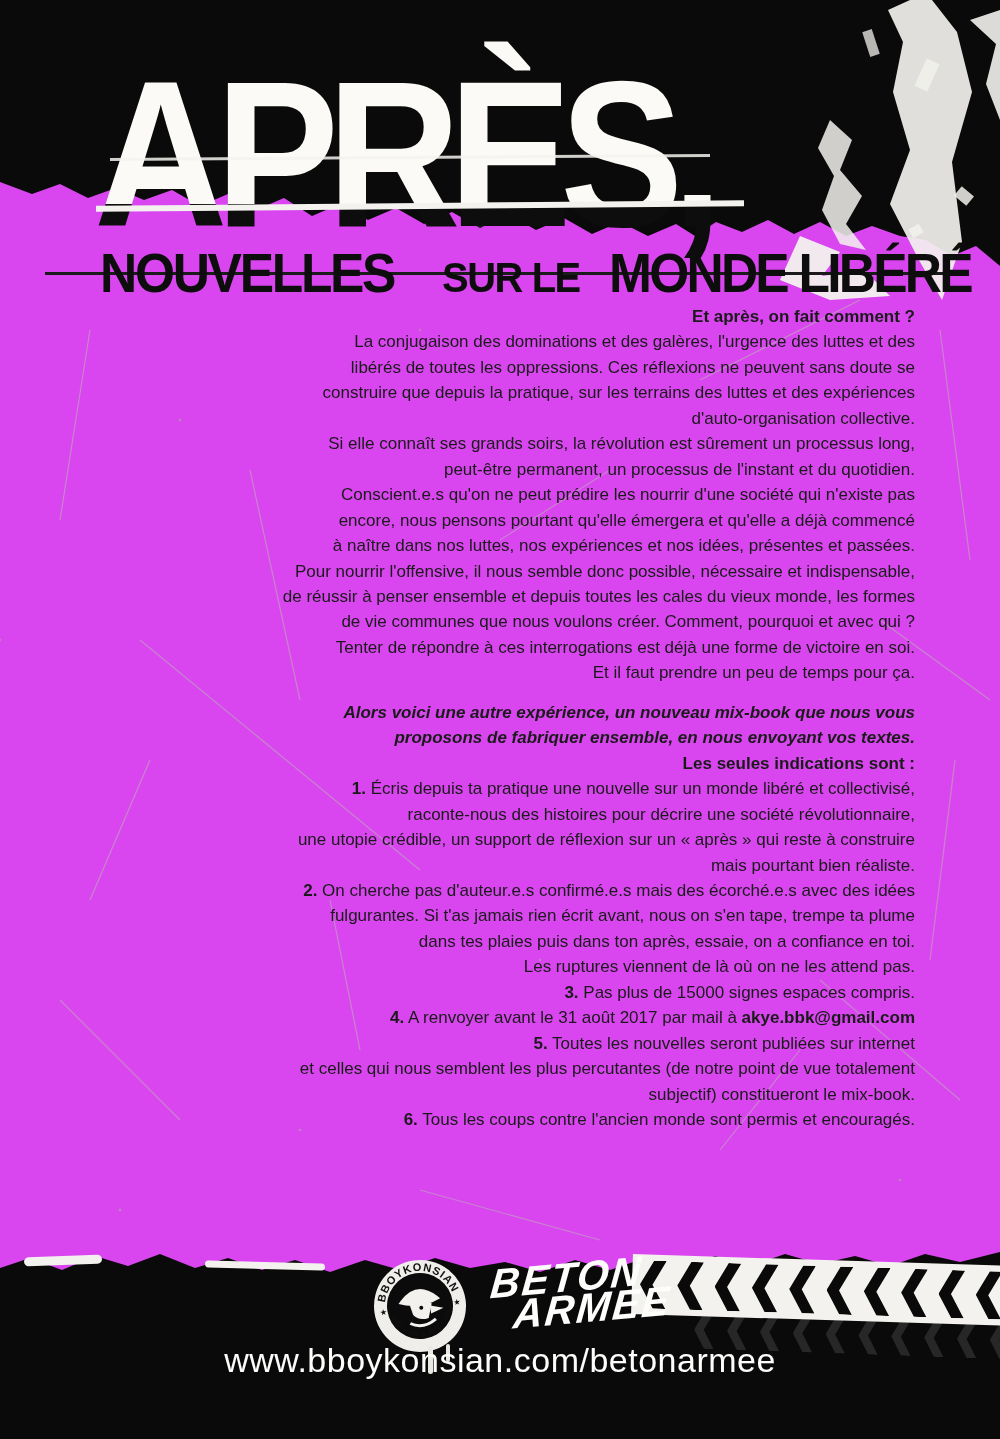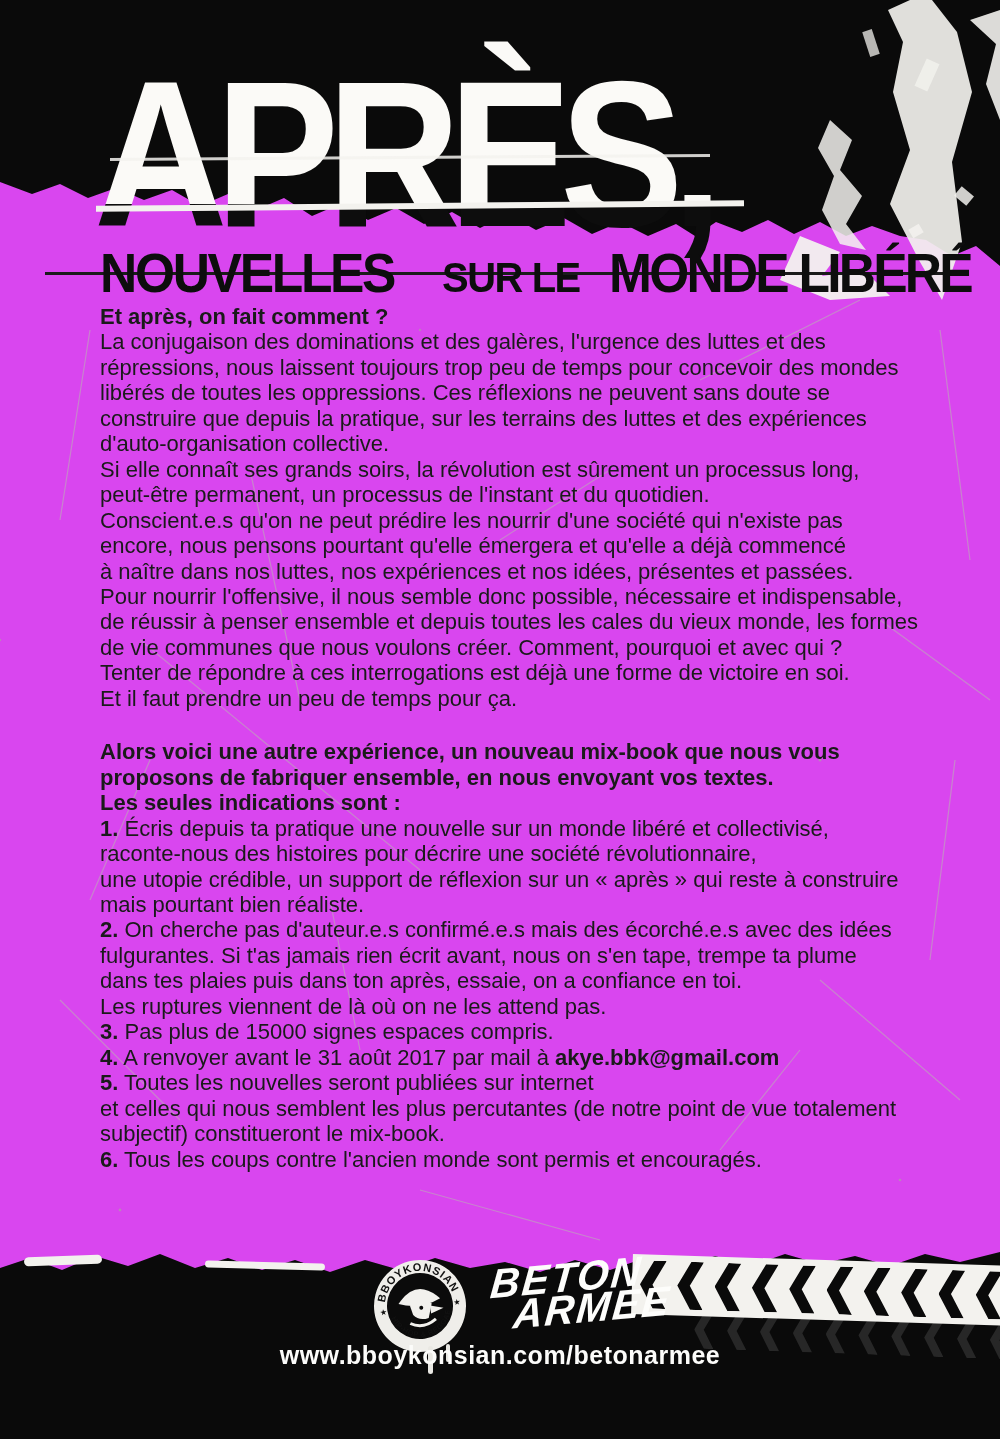--- a/index.html
+++ b/index.html
@@ -41,25 +41,25 @@
     position:absolute; left:100px; top:240px; z-index:6;
     display:flex; align-items:baseline; gap:22px; color:#0d0d0d; font-weight:900;
     white-space:nowrap;
   }
   .sub-1 { font-size:56px; letter-spacing:-2.5px; transform:scaleX(.92); transform-origin:left; }
   .sub-2 { font-size:42px; letter-spacing:-1.5px; transform:scaleX(.95); transform-origin:left; }
   .sub-3 { font-size:56px; letter-spacing:-3px;   transform:scaleX(.92); transform-origin:left; }
   
   .body-text {
     position:absolute; left:100px; top:304px; width:815px; z-index:6;
-    font-size:22px; line-height:25.45px; color:#1a1a1a;
+    font-size:17px; line-height:25.45px; color:#1a1a1a;text-align:right;
   }
   .body-text .line { white-space:nowrap; }
   .body-text b { font-weight:bold; }
-  .para.p2 { margin-top:28px; }
+  .para.p2 { margin-top:14px;font-style:italic; }
   .para.p3 { }
   .para.p4 { margin-top:32px; }
   
   .footer {
     position:absolute; left:0; top:1252px; width:1000px; height:187px; z-index:7;
     background:#0a0a0a;
     clip-path:polygon(0 16px,30px 6px,62px 18px,95px 4px,128px 14px,160px 2px,
       195px 16px,228px 6px,262px 18px,295px 8px,330px 20px,365px 8px,400px 18px,
       435px 6px,470px 16px,505px 10px,540px 20px,575px 8px,610px 18px,645px 6px,
       680px 16px,715px 4px,750px 14px,785px 2px,820px 12px,855px 4px,890px 14px,
@@ -87,21 +87,21 @@
   .beton {
     position:absolute; left:492px; top:1266px; z-index:9;
     transform:rotate(-5deg) skewX(-10deg); transform-origin:left top;
     color:#fdfdfb; font-weight:900; font-style:italic; line-height:.88;
     white-space:nowrap;
   }
   .beton-l1 { font-size:41px; letter-spacing:2px; }
   .beton-l2 { font-size:41px; letter-spacing:2px; margin-left:26px; margin-top:-4px; }
   .footer-url {
     position:absolute; left:0; top:1341px; width:1000px; z-index:10;
-    text-align:center; color:#fcfcfa; font-size:25px; font-weight:bold; letter-spacing:.5px;
+    text-align:center; color:#fcfcfa; font-size:34px; font-weight:normal; letter-spacing:.5px;
   }
 </style>
 </head>
 <body>
 
 <div class="page">
 
   <svg class="noise" width="1000" height="1439" viewBox="0 0 1000 1439">
     <g stroke="#b9b7b0" stroke-width="1.2" opacity="0.55" fill="none">
       <path d="M140,640 L420,870"></path>
@@ -156,21 +156,20 @@
   <div class="subtitle">
     <span class="sub-1">NOUVELLES</span>
     <span class="sub-2">SUR LE</span>
     <span class="sub-3">MONDE LIBÉRÉ</span>
   </div>
 
   <div class="body-text" id="body-text">
       <div class="para p1">
         <div class="line"><b>Et après, on fait comment ?</b></div>
         <div class="line"><span>La conjugaison des dominations et des galères, l'urgence des luttes et des</span></div>
-        <div class="line"><span>répressions, nous laissent toujours trop peu de temps pour concevoir des mondes</span></div>
         <div class="line"><span>libérés de toutes les oppressions. Ces réflexions ne peuvent sans doute se</span></div>
         <div class="line"><span>construire que depuis la pratique, sur les terrains des luttes et des expériences</span></div>
         <div class="line"><span>d'auto-organisation collective.</span></div>
         <div class="line"><span>Si elle connaît ses grands soirs, la révolution est sûrement un processus long,</span></div>
         <div class="line"><span>peut-être permanent, un processus de l'instant et du quotidien.</span></div>
         <div class="line"><span>Conscient.e.s qu'on ne peut prédire les nourrir d'une société qui n'existe pas</span></div>
         <div class="line"><span>encore, nous pensons pourtant qu'elle émergera et qu'elle a déjà commencé</span></div>
         <div class="line"><span>à naître dans nos luttes, nos expériences et nos idées, présentes et passées.</span></div>
         <div class="line"><span>Pour nourrir l'offensive, il nous semble donc possible, nécessaire et indispensable,</span></div>
         <div class="line"><span>de réussir à penser ensemble et depuis toutes les cales du vieux monde, les formes</span></div>

